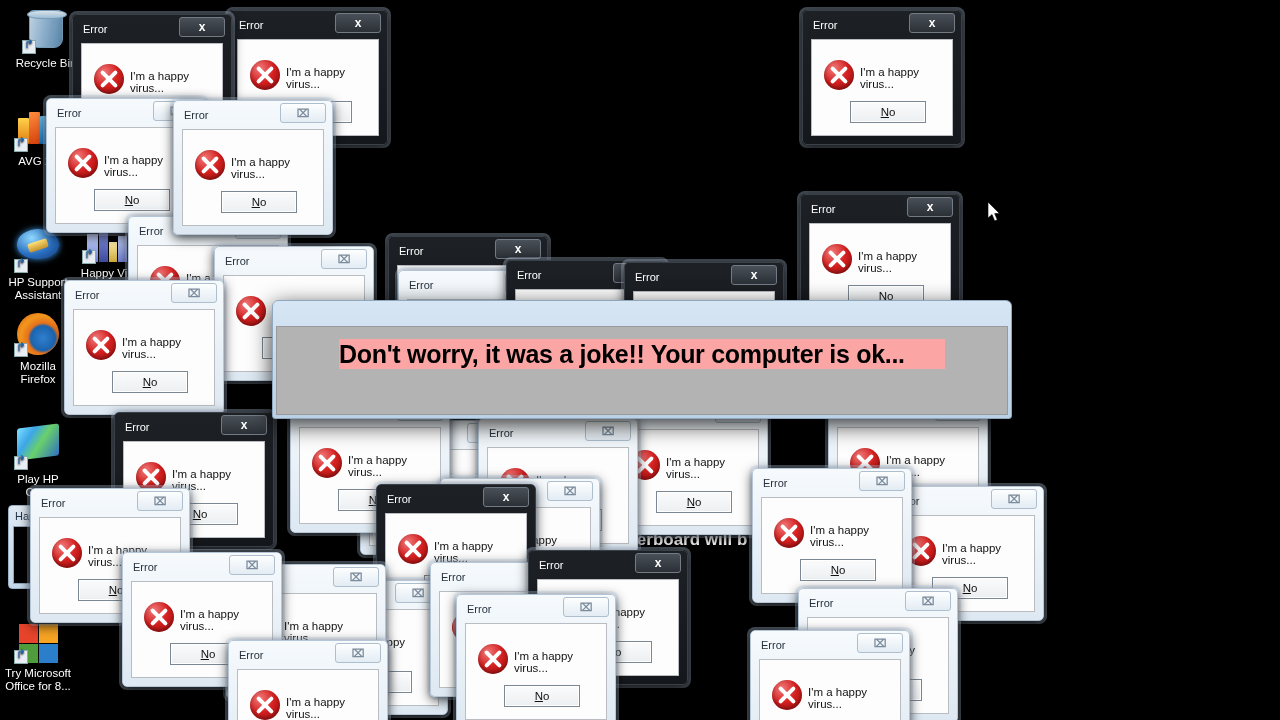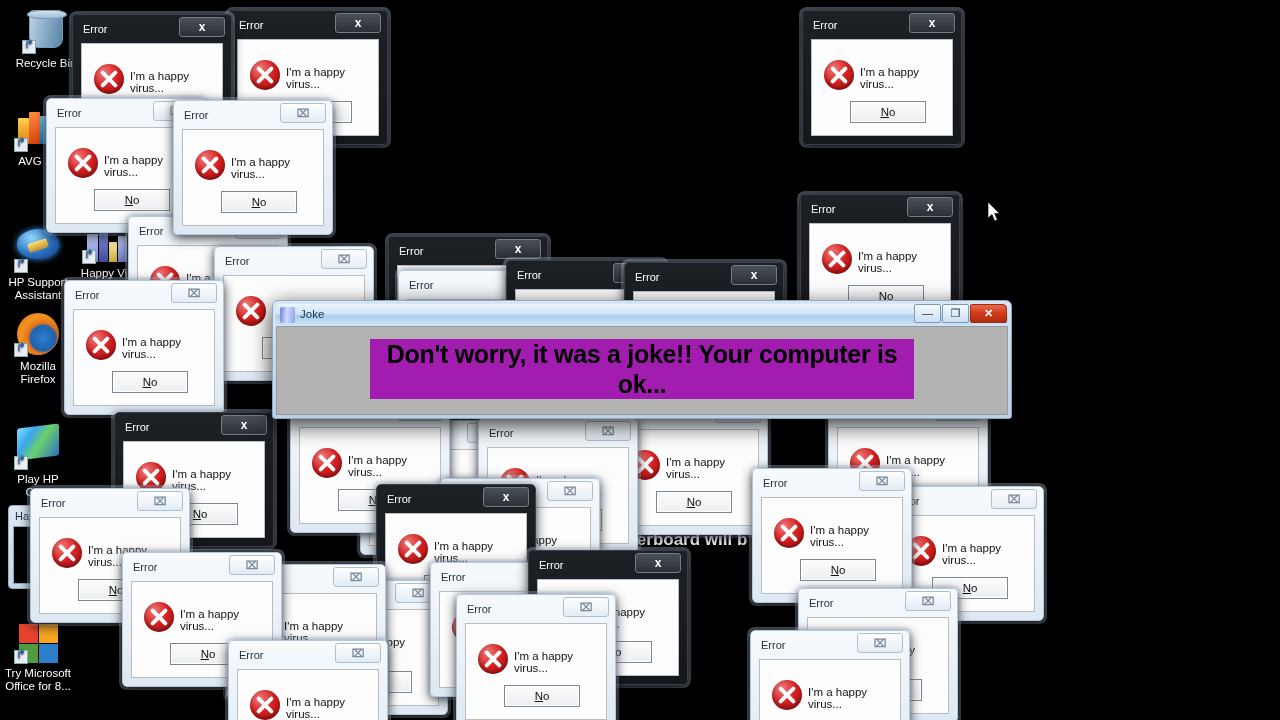--- a/index.html
+++ b/index.html
@@ -102,22 +102,22 @@
   #joke .jttl { position:absolute; left:24px; top:4px; font-size:11.5px; color:#12334f; }
   #joke .jbtns { position:absolute; right:1px; top:0; display:flex; }
   #joke .jb { width:27px; height:19px; margin-left:1px; border:1px solid #7e9ab4;
               border-radius:2px; font-size:11px; color:#14324d; text-align:center;
               line-height:17px; background:linear-gradient(#f4fafe,#cfe0ef); }
   #joke .jb.close { width:37px; color:#fff; font-weight:bold;
               background:linear-gradient(#e8694b 0%,#d23a19 50%,#b52c10 100%);
               border-color:#9b2c12; border-radius:2px 4px 2px 2px; }
   #joke .jbody { position:absolute; left:3px; right:3px; top:25px; bottom:3px;
                  background:#b3b3b3; border:1px solid #9a9a9a; }
-  #joke .jmsg { margin:12px auto 0; width:544px; background:#a21caf;
-                font-size:25px; font-weight:bold; color:#000; text-align:center;
+  #joke .jmsg { margin:12px auto 0; width:606px; background:#fca5a5;
+                font-size:25px; font-weight:bold; color:#000; 
                 line-height:30px; letter-spacing:-.3px; }
   #joke .jok { margin:10px auto 0; width:236px; height:27px; background:#f2f2f2;
                border:1px solid #6d6d6d; outline:1px dotted #333; outline-offset:-3px;
                font-size:24px; font-weight:bold; text-align:center; line-height:25px; color:#000; }
 
   
   #cursor { position:absolute; left:988px; top:202px; width:13px; height:20px; }
 </style>
 </head>
 <body>
@@ -569,29 +569,20 @@
         </div>
         <div class="body">
           <div class="ico"></div>
           <div class="msg">I'm a happy virus...</div>
           <div class="no"><u>N</u>o</div>
         </div>
       </div>
     </div>
 
   <div id="joke" style="z-index:900;">
-    <div class="jtb">
-      <div class="jicon"></div>
-      <div class="jttl">Joke</div>
-      <div class="jbtns">
-        <div class="jb">—</div>
-        <div class="jb">❐</div>
-        <div class="jb close">✕</div>
-      </div>
-    </div>
     <div class="jbody">
       <div class="jmsg">Don't worry, it was a joke!! Your computer is ok...</div>
     </div>
   </div>
 
   <svg id="cursor" viewBox="0 0 13 20">
     <polygon points="0,0 0,16 4,12.5 6.7,19 9.3,17.8 6.7,11.6 11.5,11.4" fill="#fff" stroke="#000" stroke-width=".6"></polygon>
   </svg>
 </div>
 

